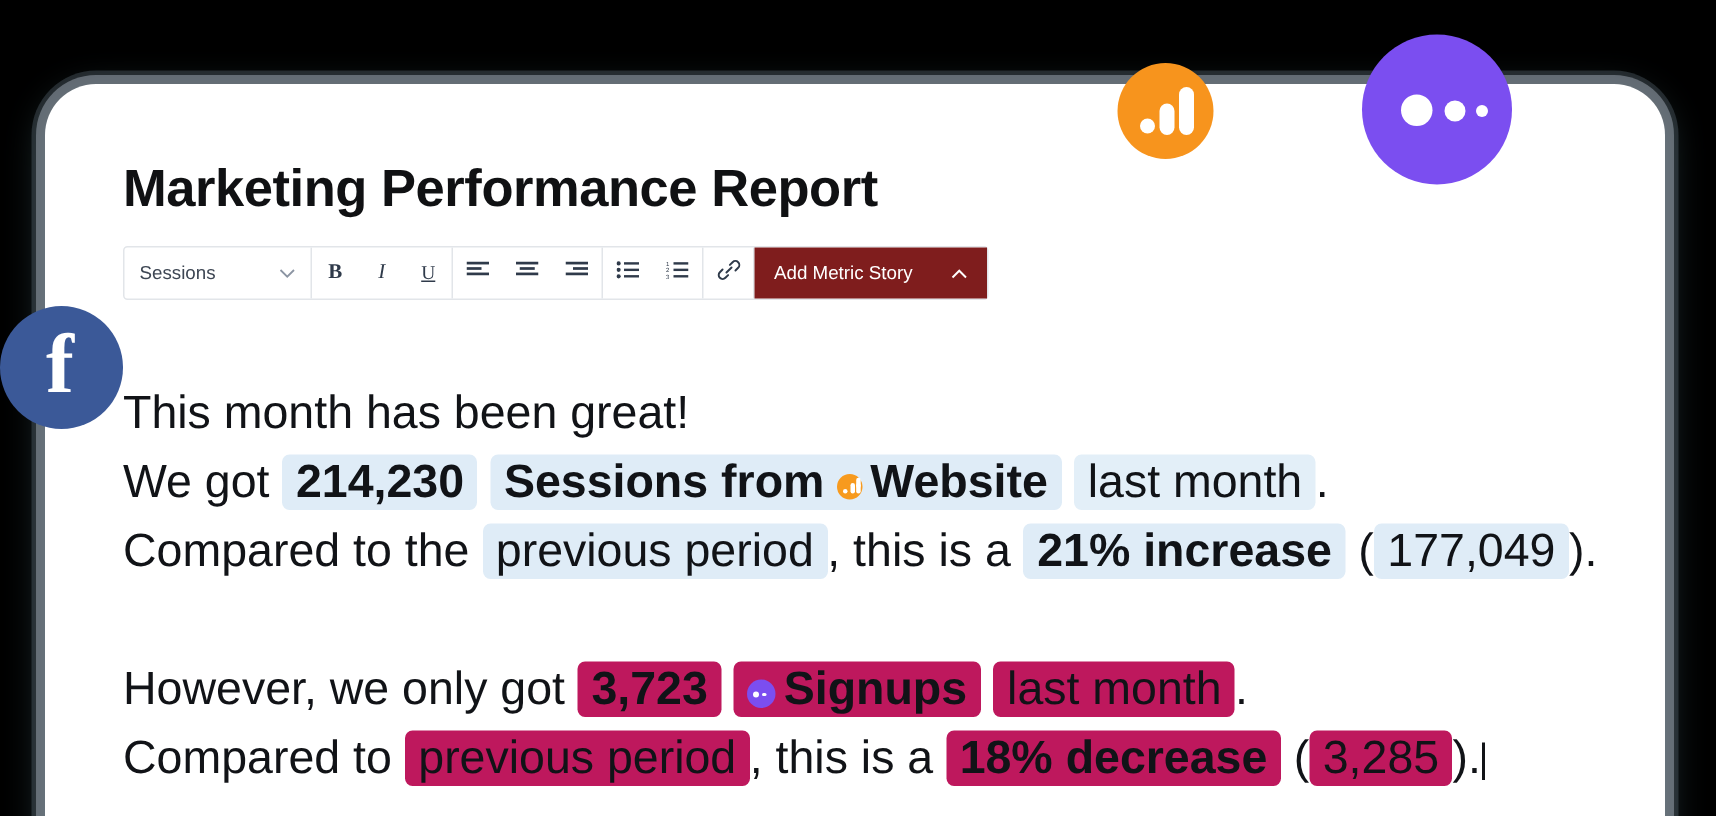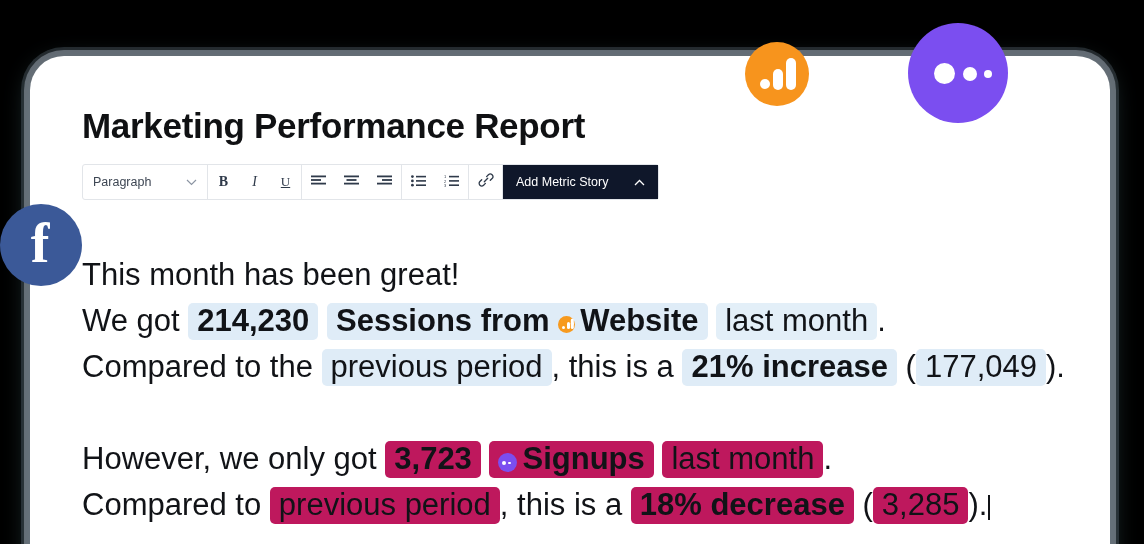--- a/index.html
+++ b/index.html
@@ -92,21 +92,21 @@
   }
   .tb-btn.wide { width: 33px; }
   .tb-btn .lbl-b { font-size: 14px; font-weight: bold; font-family: "Liberation Serif", serif;}
   .tb-btn .lbl-i { font-size: 14px; font-style: italic; font-family: "Liberation Serif", serif;}
   .tb-btn .lbl-u { font-size: 13px; text-decoration: underline; font-family: "Liberation Serif", serif;}
 
   #add-metric-story {
     display: flex;
     align-items: center;
     gap: 26px;
-    background: #0f172a;
+    background: #7f1d1d;
     color: #ffffff;
     font-size: 12.5px;
     padding: 0 13px;
     cursor: pointer;
     white-space: nowrap;
   }
 
   
   #body-text {
     position: absolute;
@@ -239,21 +239,21 @@
 <div id="stage">
 
   <div id="card"></div>
 
   <div id="doc-title">Marketing Performance Report</div>
 
   <div id="toolbar">
 
     <div class="tb-group">
       <div class="tb-select">
-        <span>Paragraph</span>
+        <span>Sessions</span>
         <span>
           <svg width="11" height="7" viewBox="0 0 11 7">
               <path d="M1 1 L5.5 5.5 L10 1" stroke="#8c95a3" stroke-width="1.2" fill="none"></path>
             </svg>
         </span>
       </div>
     </div>
 
     <div class="tb-group">
       <div class="tb-btn">

